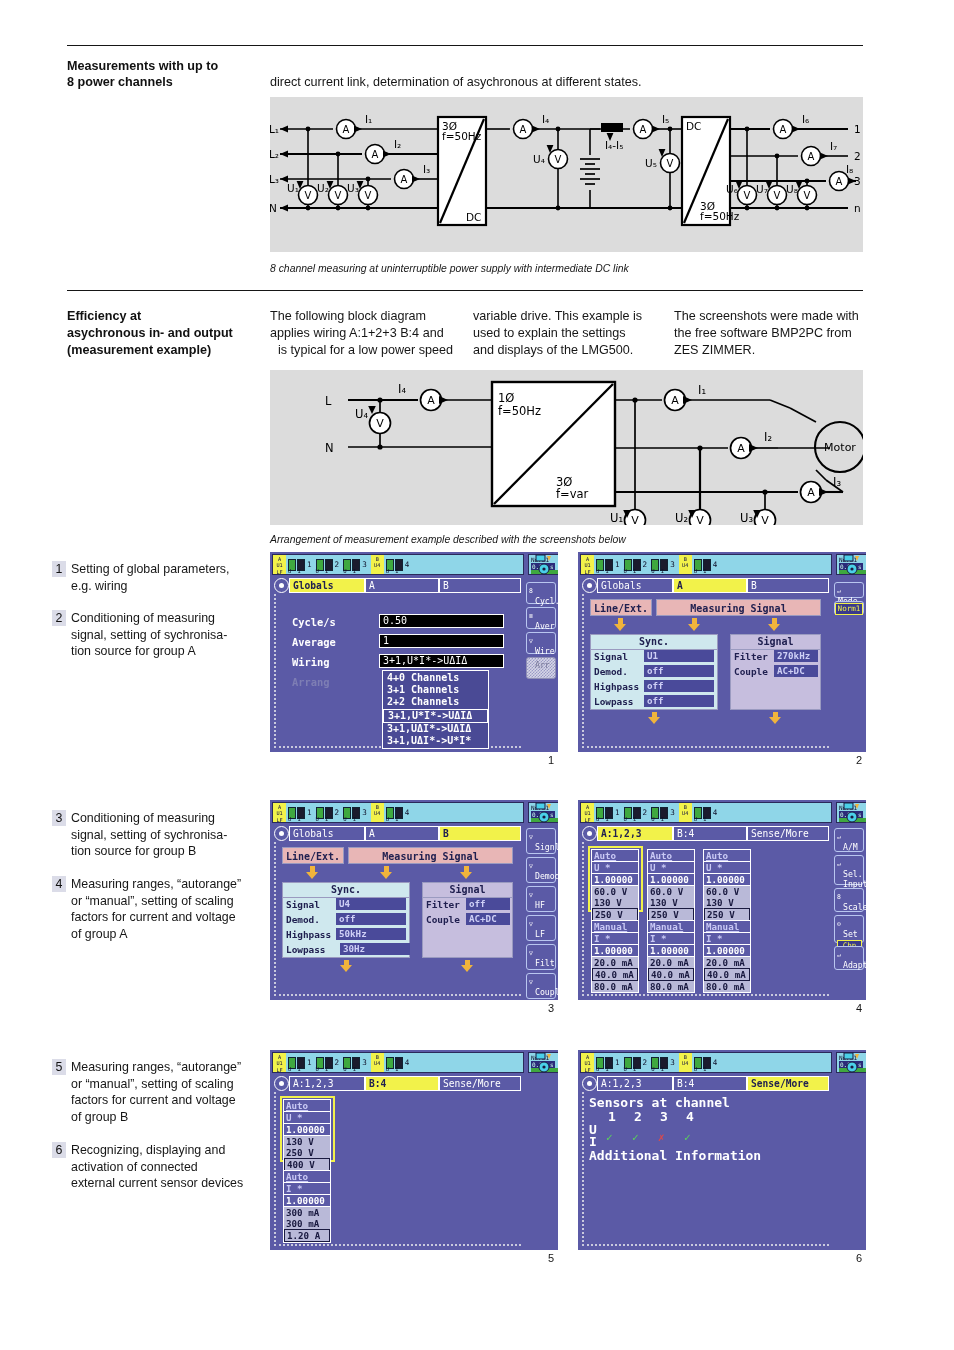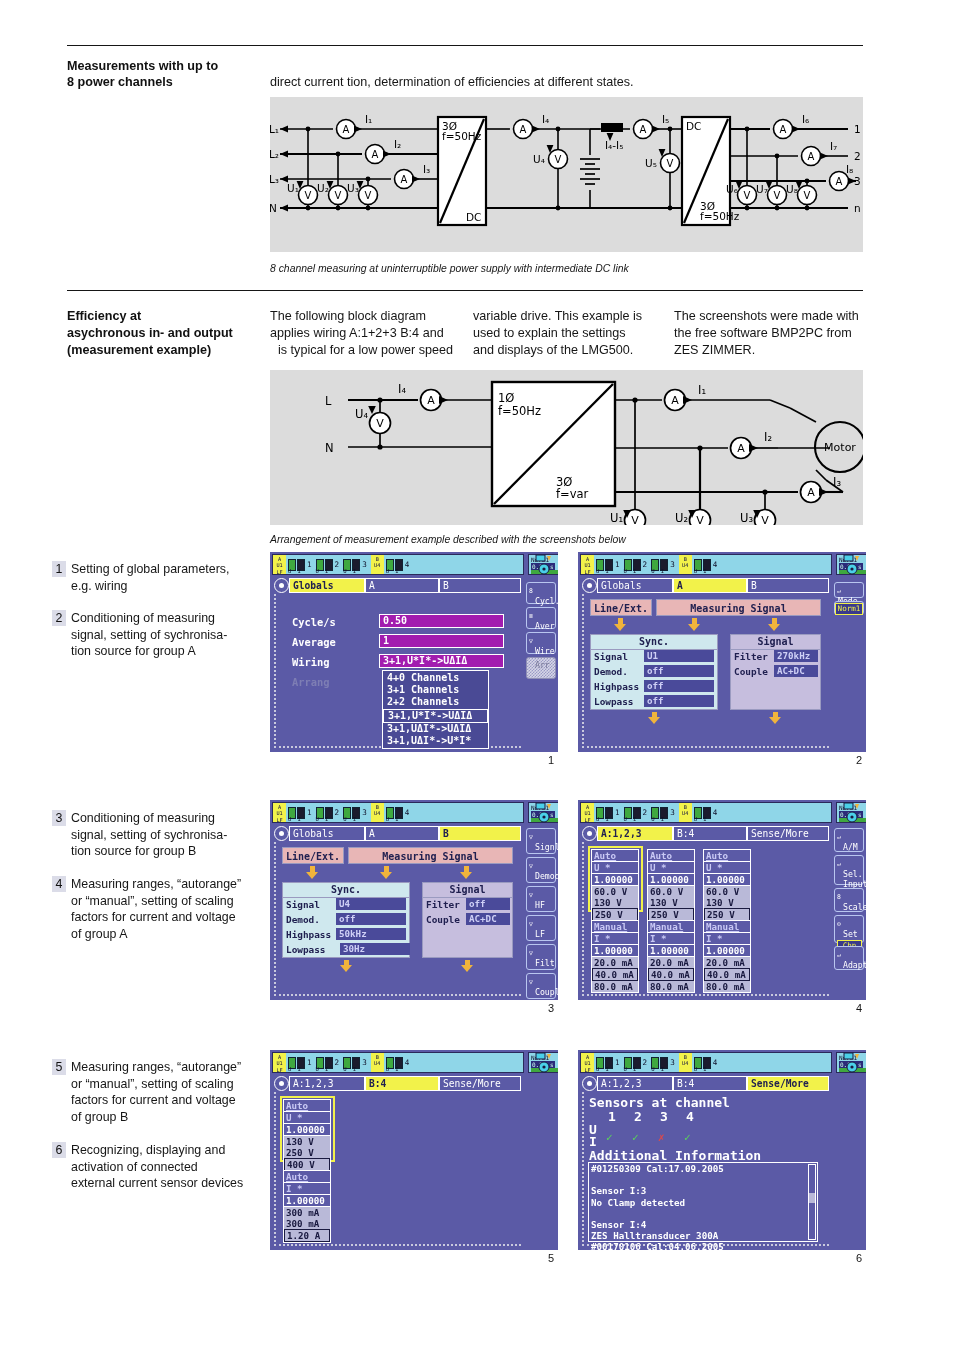--- a/index.html
+++ b/index.html
@@ -178,23 +178,23 @@
   
   .devico {
     position:absolute; left:258px; top:2px;
     width:26px; height:21px;
   }
 
   
   .grow { position:absolute; font-size:10.4px; color:#fff; font-weight:bold; }
   .gfield {
     position:absolute; height:14px;
-    border:1px solid #fff; background:#a21caf;
+    border:1px solid #fff; background:#000000;
     color:#fff; font-size:10px; line-height:12px;
-    padding-left:3px; font-weight:bold;
+    padding-left:3px; font-weight:normal;
   }
   .dropdown {
     position:absolute;
     background:#4a4a95;
     border:1px solid #fff;
     padding:1px 0;
   }
   .dropdown .opt {
     font-size:10px; line-height:12.2px;
     color:#fff; font-weight:bold;
@@ -288,21 +288,21 @@
 </head>
 <body>
 
 <div class="page">
 
   <div class="rule" style="left:67px; top:45px; width:796px;"></div>
 
   <div class="lbl-bold" style="left:67px; top:58px;">Measurements with up to</div>
   <div class="lbl-bold" style="left:67px; top:74px;">8 power channels</div>
 
-  <div class="body-txt" style="left:270px; top:74px;">direct current tion, determination of efficiencies at different states.</div>
+  <div class="body-txt" style="left:270px; top:74px;">direct current link, determination of asychronous at different states.</div>
 
   <div class="diagram-box" style="left:270px; top:97px; width:593px; height:155px;">
     <svg width="593" height="155" viewBox="0 0 593 155">
       <g stroke="#000" fill="none" stroke-width="1.6">
 
         <line x1="10" y1="32" x2="63" y2="32"></line>
         <line x1="90" y1="32" x2="168" y2="32"></line>
 
         <line x1="10" y1="57" x2="92" y2="57" stroke-width="2.1"></line>
         <line x1="119" y1="57" x2="168" y2="57" stroke-width="2.1"></line>
@@ -1294,31 +1294,18 @@
 
         <div class="stxt" style="left:5px; top:30px;">U</div>
         <div class="stxt" style="left:5px; top:42px;">I</div>
         <div class="chk" style="left:22px; top:39px;">✓</div>
         <div class="chk" style="left:48px; top:39px;">✓</div>
         <div class="xmk" style="left:74px; top:39px;">✗</div>
         <div class="chk" style="left:100px; top:39px;">✓</div>
 
         <div class="stxt" style="left:5px; top:56px;">Additional Information</div>
 
-        <div class="infobox" style="left:4px; top:70px; width:230px; height:80px;">
-          <div class="ln">#01250309 Cal:17.09.2005</div>
-          <div class="ln">&nbsp;</div>
-          <div class="ln">Sensor I:3</div>
-          <div class="ln">No Clamp detected</div>
-          <div class="ln">&nbsp;</div>
-          <div class="ln">Sensor I:4</div>
-          <div class="ln">ZES Halltransducer 300A</div>
-          <div class="ln">#00170106 Cal:04.06.2005</div>
-          <div class="vscroll">
-            <div class="th"></div>
-          </div>
-        </div>
       </div>
     </div>
     <div class="shotnum">6</div>
   </div>
 
 </div>
 
 </body></html>

